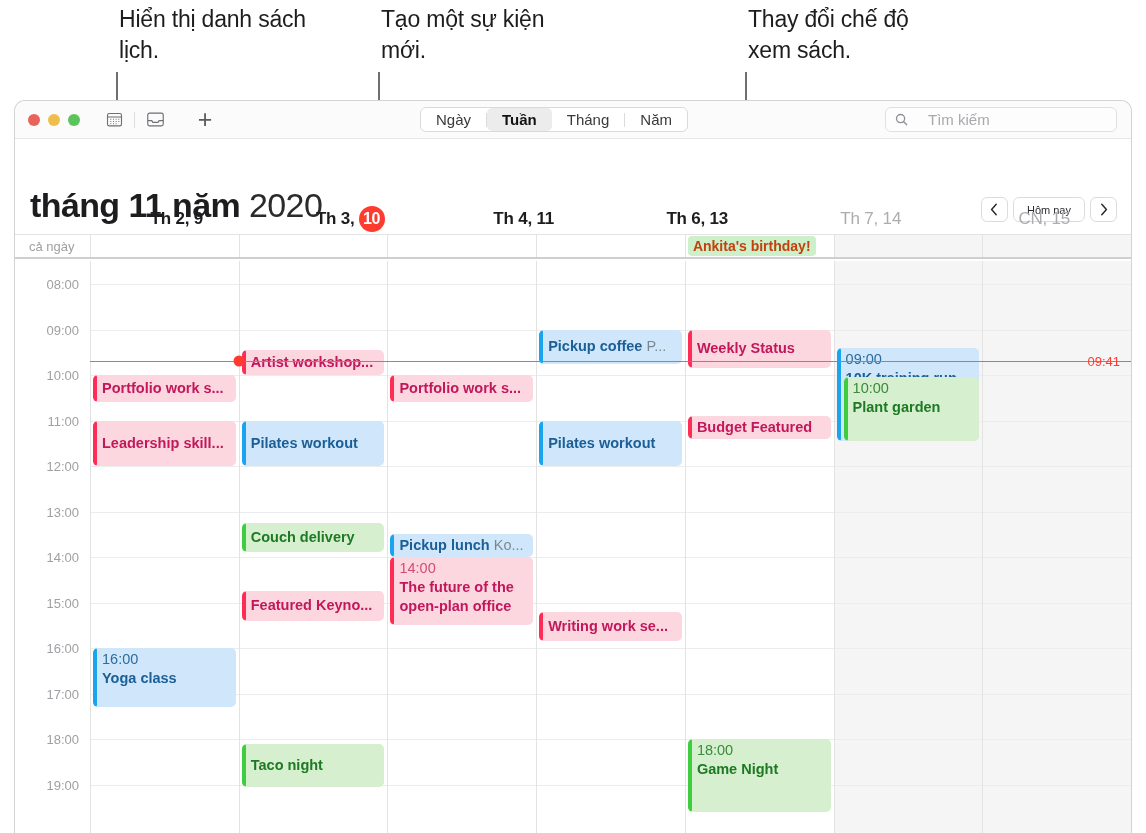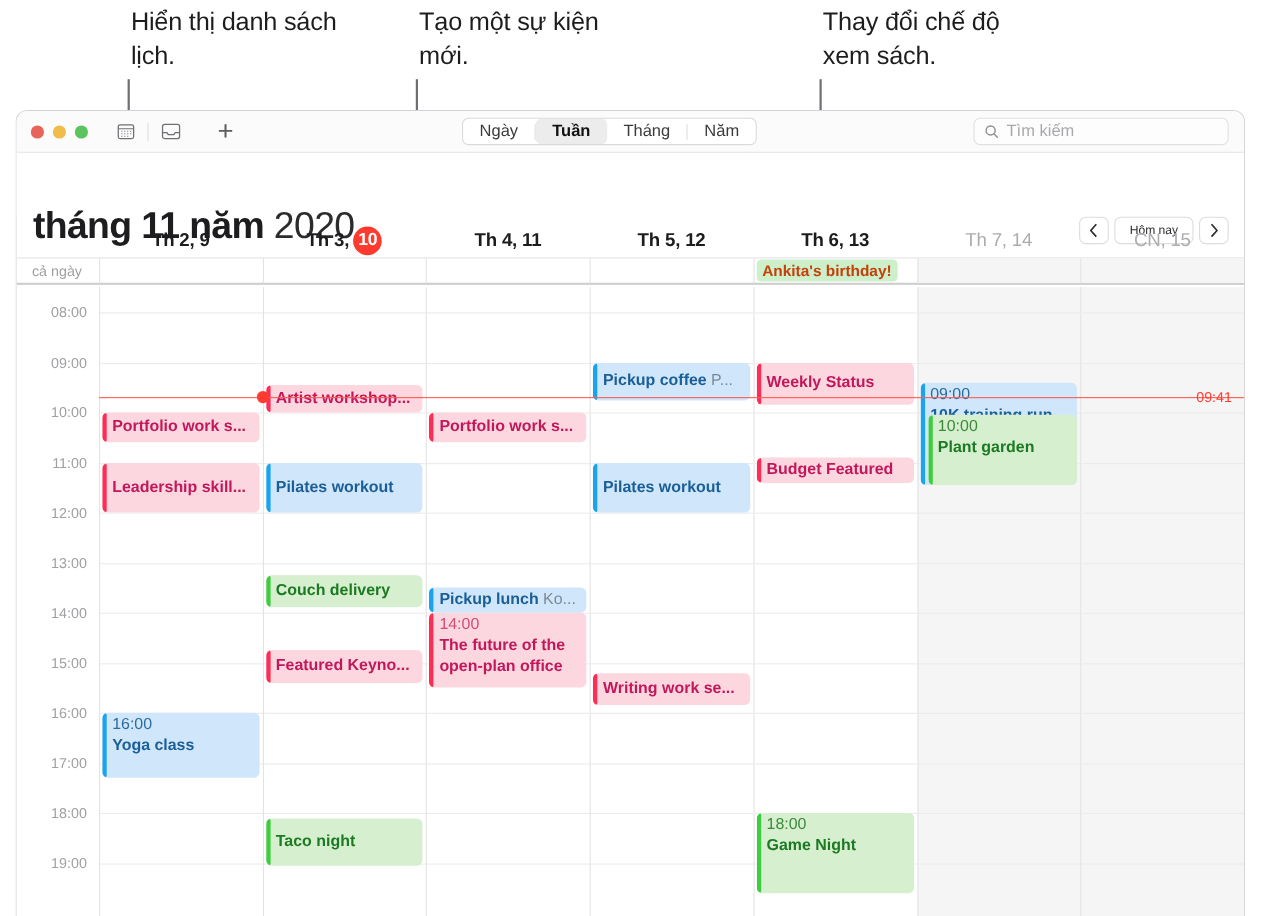--- a/index.html
+++ b/index.html
@@ -77,21 +77,21 @@
 
   
   .search {
     position: absolute; right: 14px; top: 6px;
     width: 232px; height: 25px;
     border: 1px solid #e0e0e0;
     border-radius: 6px;
     background: #fdfdfd;
     display: flex; align-items: center;
     padding: 0 9px;
-    gap: 7px;
+    gap: 20px;
   }
   .search input {
     border: none; outline: none; background: transparent;
     font-family: inherit; font-size: 15px; color: #3a3a3c;
     width: 100%;
   }
   .search input::placeholder { color: #a9a9ad; }
 
   
   .titlebar { position: relative; height: 56px; background:#fff; }
@@ -371,23 +371,20 @@
         <span>Th 2, 9</span>
       </div>
     <div class="dcell">
       <span>Th 3,</span>
       <span class="todaypill">10</span>
     </div>
     <div class="dcell">
         <span>Th 4, 11</span>
       </div>
     <div class="dcell">
-        <span>Th 5, 12</span>
-      </div>
-    <div class="dcell">
         <span>Th 6, 13</span>
       </div>
     <div class="dcell weekend">
         <span>Th 7, 14</span>
       </div>
     <div class="dcell weekend">
         <span>CN, 15</span>
       </div>
   </div>
 

